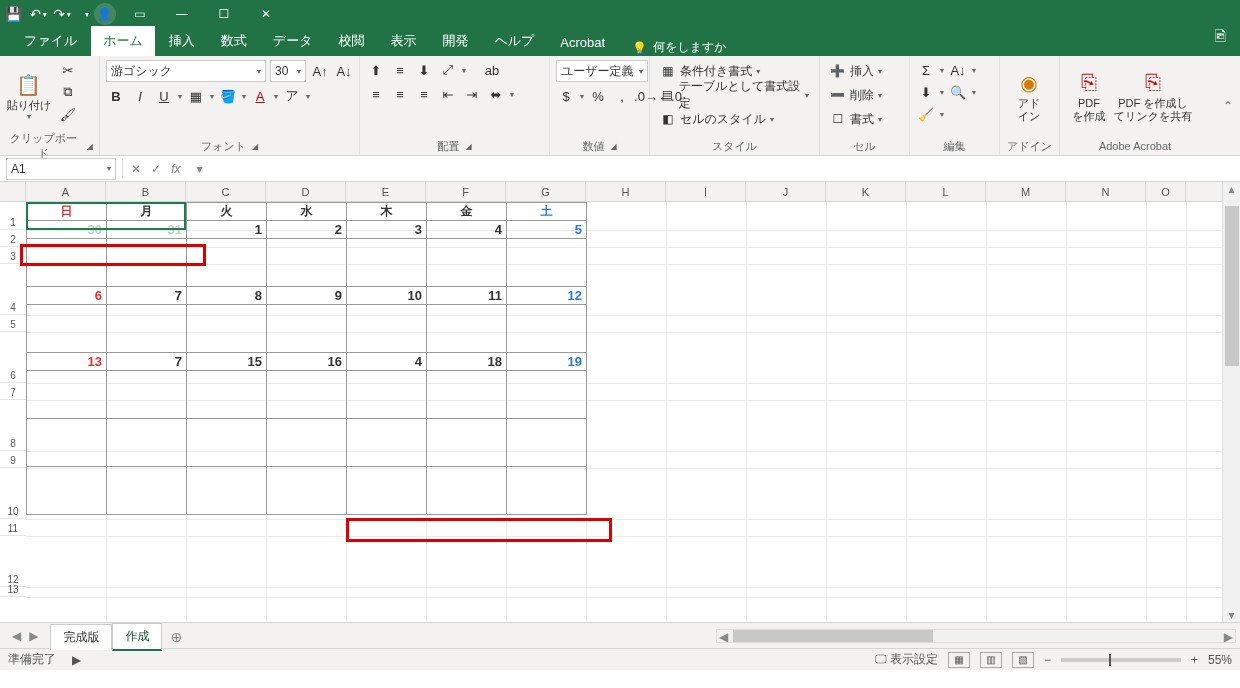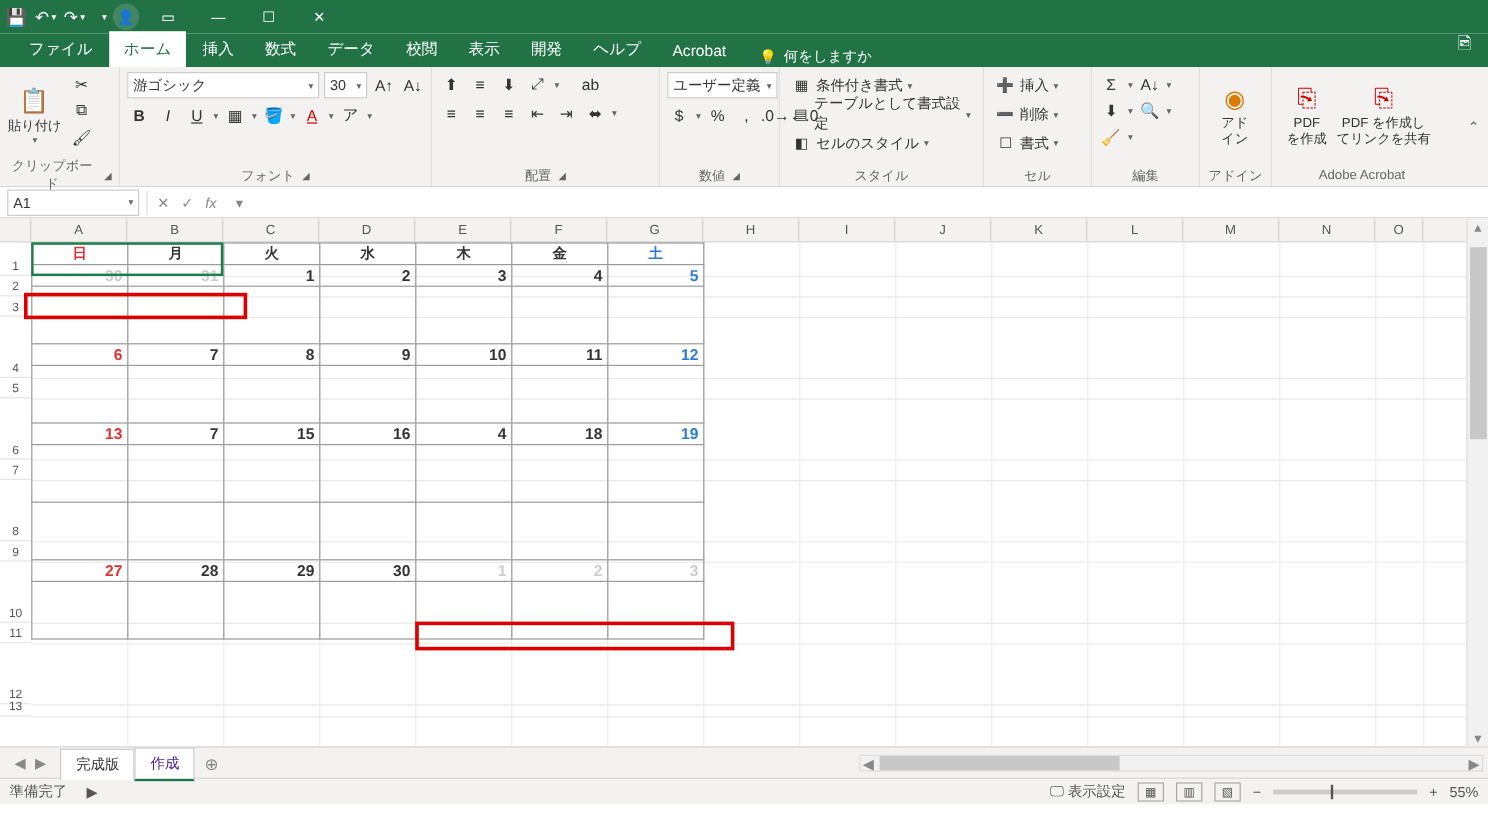--- a/index.html
+++ b/index.html
@@ -58,21 +58,21 @@
   .sun{color:#e03030;} .sat{color:#2a7ad6;}
   .faded{color:#ccc;}
   .titlecell{font-size:22px;font-weight:400;text-align:center;height:28px;}
   .selborder{outline:2px solid #1a7f4b;outline-offset:-2px;}
   .redbox{position:absolute;border:3px solid #d00;}
   .rowlabels{position:absolute;left:0;top:20px;width:26px;}
   .rl{border-bottom:1px solid #e5e5e5;text-align:center;font-size:10px;color:#555;display:flex;align-items:flex-end;justify-content:center;padding-bottom:1px;}
   .sheettabs{height:26px;border-top:1px solid #d5d5d5;display:flex;align-items:center;background:#f3f2f1;padding-left:8px;gap:0;}
   .sheettabs .nav{color:#888;padding:0 4px;}
   .stab{padding:4px 12px;border:1px solid #ccc;background:#fff;font-size:12px;border-bottom:0;margin-top:2px;}
-  .stab.active{border-bottom:2px solid #217346;color:#4c1d95;}
+  .stab.active{border-bottom:2px solid #217346;color:#14532d;}
   .stab.new{background:transparent;border:0;color:#888;font-size:14px;padding:0 8px;}
   .hscroll{flex:1;display:flex;justify-content:flex-end;align-items:center;padding-right:4px;}
   .hscroll .track{width:520px;height:14px;background:#f1f1f1;border:1px solid #ddd;position:relative;}
   .hscroll .track .th{position:absolute;left:0;top:0;width:200px;height:100%;background:#c8c8c8;}
   .status{height:22px;background:#f3f2f1;border-top:1px solid #d5d5d5;display:flex;align-items:center;padding:0 8px;gap:16px;font-size:12px;color:#555;}
   .status .right{margin-left:auto;display:flex;align-items:center;gap:10px;}
   .viewbtn{width:22px;height:16px;border:1px solid #aaa;display:flex;align-items:center;justify-content:center;font-size:10px;}
   .slider{width:120px;height:4px;background:#ccc;position:relative;}
   .slider .h{position:absolute;top:-4px;left:48px;width:2px;height:12px;background:#555;}
   .gridlines{position:absolute;top:0;left:0;right:0;bottom:0;}
@@ -518,43 +518,20 @@
             <tr>
               <td class="caltall"></td>
               <td class="caltall"></td>
               <td class="caltall"></td>
               <td class="caltall"></td>
               <td class="caltall"></td>
               <td class="caltall"></td>
               <td class="caltall"></td>
             </tr>
             <tr>
-              <td>
-                <div class="calcell sun">27</div>
-              </td>
-              <td>
-                <div class="calcell ">28</div>
-              </td>
-              <td>
-                <div class="calcell ">29</div>
-              </td>
-              <td>
-                <div class="calcell ">30</div>
-              </td>
-              <td>
-                <div class="calcell faded">1</div>
-              </td>
-              <td>
-                <div class="calcell faded">2</div>
-              </td>
-              <td>
-                <div class="calcell faded">3</div>
-              </td>
-            </tr>
-            <tr>
               <td class="caltall"></td>
               <td class="caltall"></td>
               <td class="caltall"></td>
               <td class="caltall"></td>
               <td class="caltall"></td>
               <td class="caltall"></td>
               <td class="caltall"></td>
             </tr>
           </tbody>
         </table>

